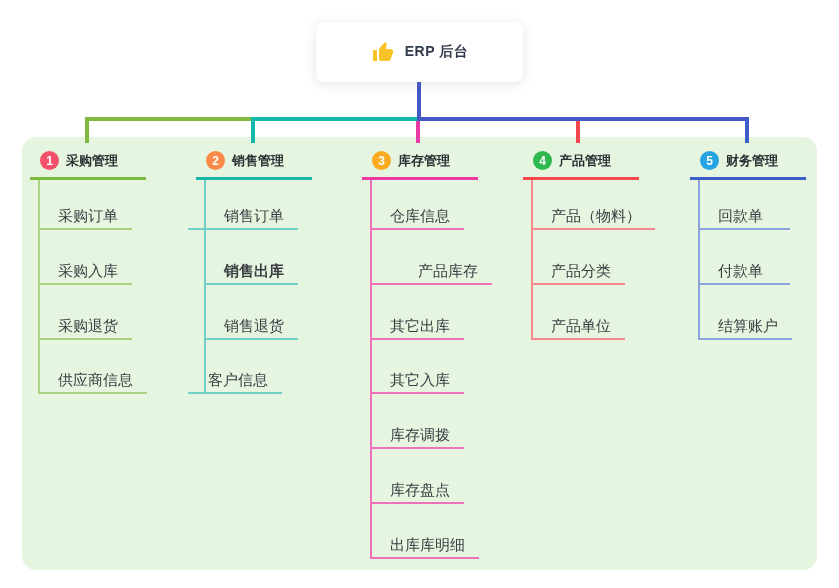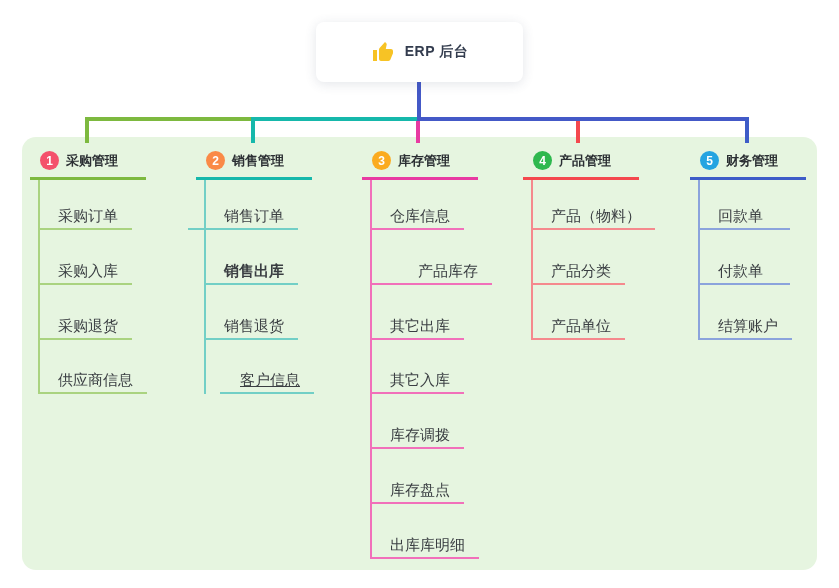--- a/index.html
+++ b/index.html
@@ -71,21 +71,21 @@
   <div class="branch">
     <div class="branch-header" style="left: 196px; border-bottom-color: rgb(22, 184, 171);">
       <span class="badge" style="background: rgb(250, 138, 71);">2</span>
       <span class="branch-label">销售管理</span>
     </div>
     <div class="spine" style="left: 204px; top: 180px; height: 214.4px; background: rgb(114, 207, 198);"></div>
   </div>
 <div class="child-node" style="left: 188px; top: 204px; border-bottom-color: rgb(114, 207, 198); padding-left: 36px;">销售订单</div>
       <div class="child-node" style="left: 204px; top: 259px; border-bottom-color: rgb(114, 207, 198); font-weight: bold;">销售出库</div>
       <div class="child-node" style="left: 204px; top: 314px; border-bottom-color: rgb(114, 207, 198);">销售退货</div>
-      <div class="child-node" style="left: 220px; top: 368px; border-bottom-color: rgb(114, 207, 198); text-decoration: underline;">客户信息</div>
+      <div class="child-node" style="left: 188px; top: 368px; border-bottom-color: rgb(114, 207, 198);">客户信息</div>
   <div class="branch">
     <div class="branch-header" style="left: 362px; border-bottom-color: rgb(232, 58, 162);">
       <span class="badge" style="background: rgb(251, 171, 31);">3</span>
       <span class="branch-label">库存管理</span>
     </div>
     <div class="spine" style="left: 370px; top: 180px; height: 378.8px; background: rgb(241, 112, 186);"></div>
   </div>
 <div class="child-node" style="left: 370px; top: 204px; border-bottom-color: rgb(241, 112, 186);">仓库信息</div>
       <div class="child-node" style="left: 370px; top: 259px; border-bottom-color: rgb(241, 112, 186); padding-left: 48px;">产品库存</div>
       <div class="child-node" style="left: 370px; top: 314px; border-bottom-color: rgb(241, 112, 186);">其它出库</div>

